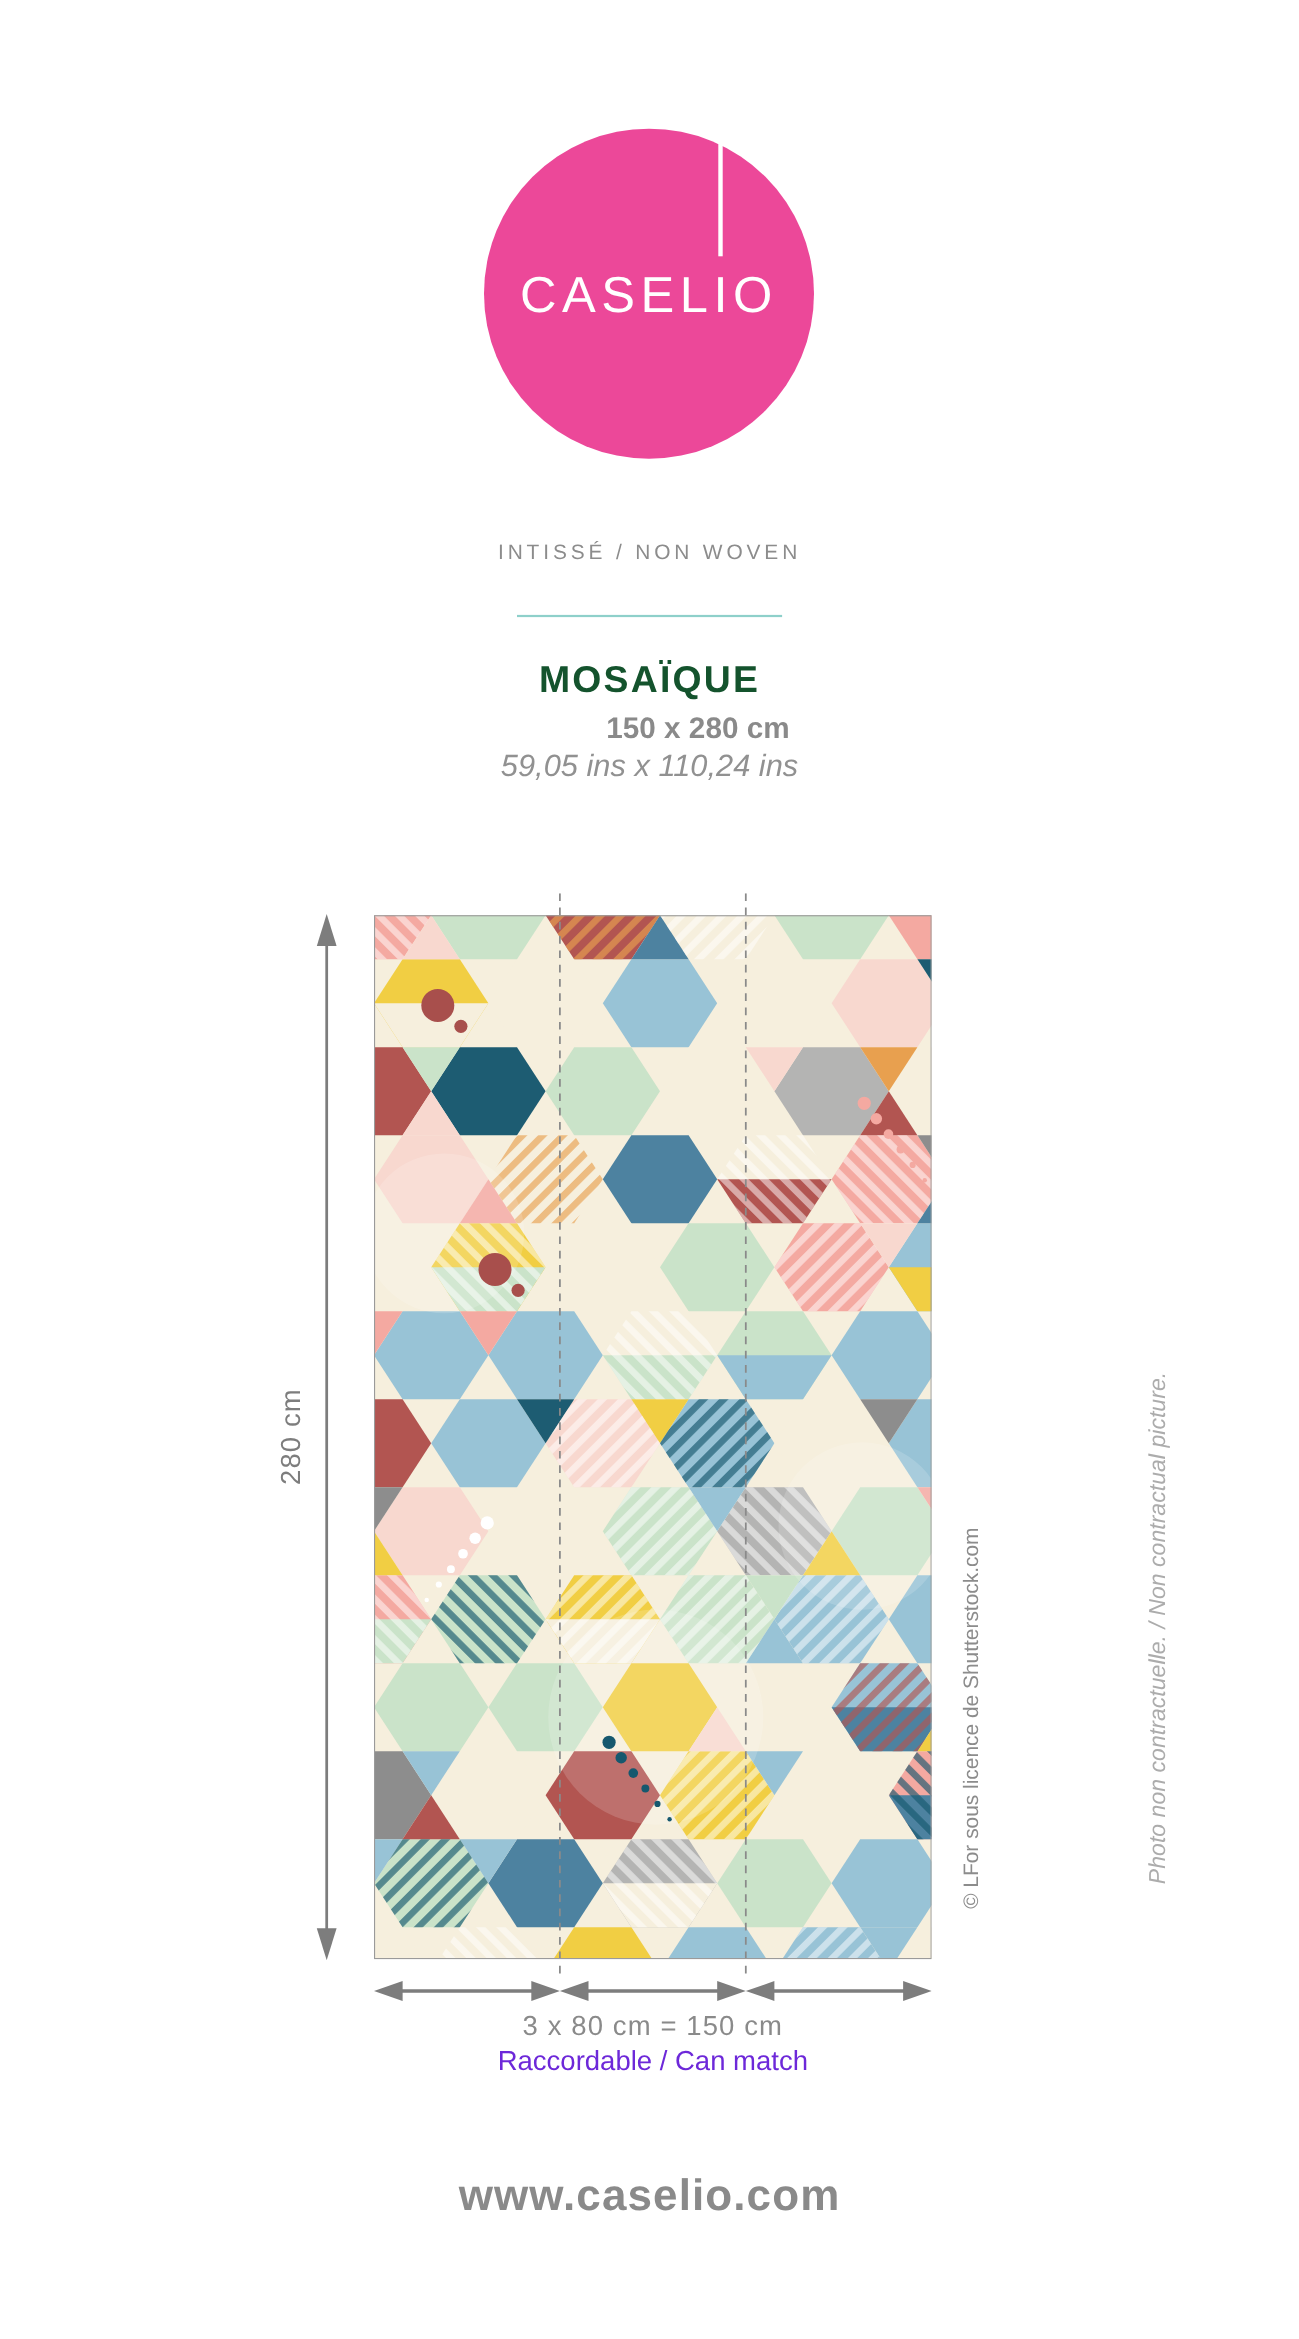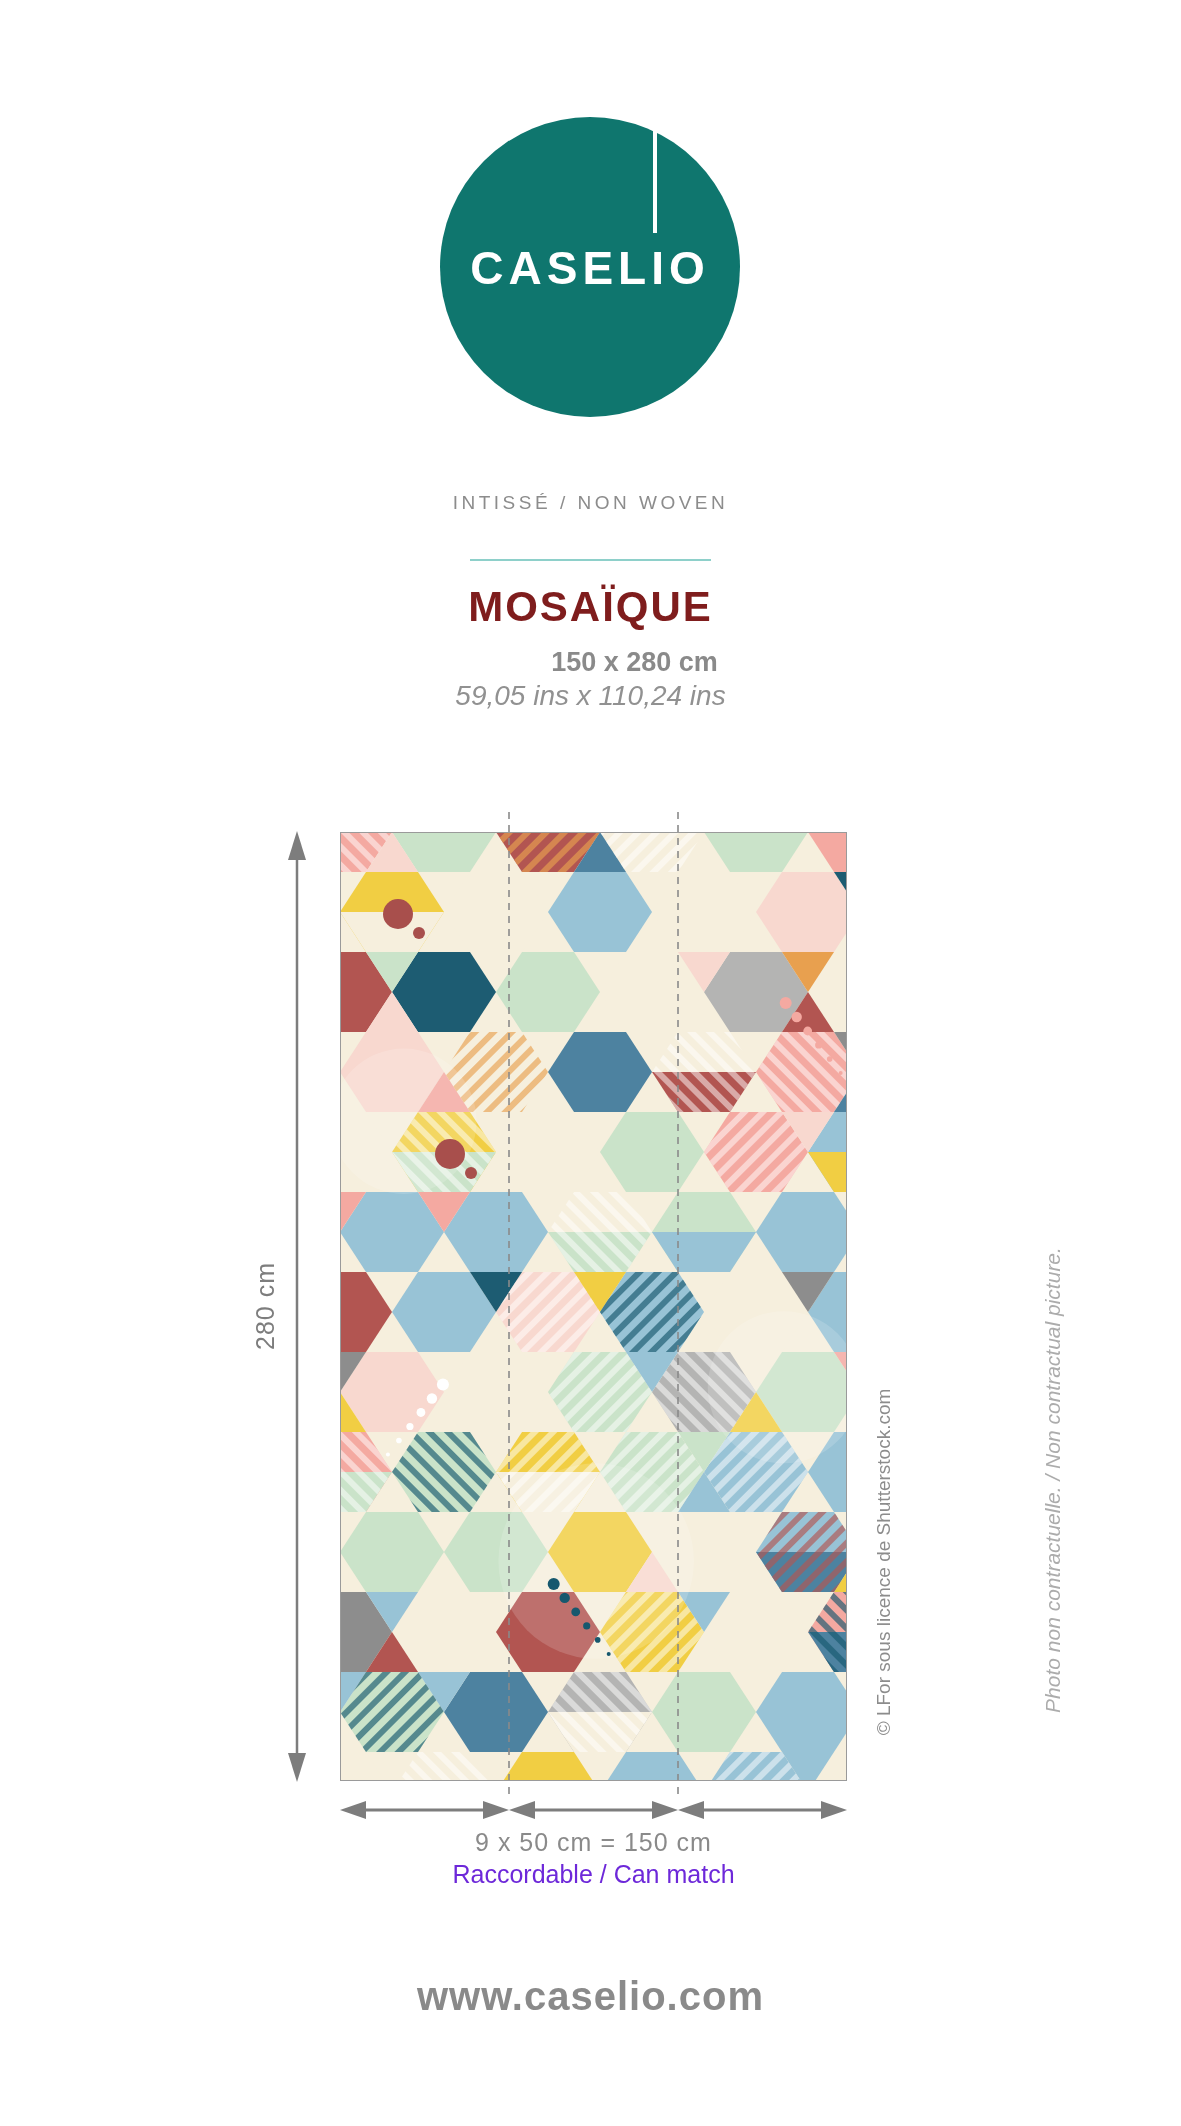--- a/index.html
+++ b/index.html
@@ -9,21 +9,21 @@
   .centered{left:0;width:100%;text-align:center;}
   .wl-center{left:340px;width:507px;text-align:center;}
 
   .logo-circle{left:440px;top:117px;width:300px;height:300px;border-radius:50%;background:#4db9ae;}
   .brand{position:absolute;left:0;width:100%;top:124px;text-align:center;
          font-size:46px;letter-spacing:5px;color:#ffffff;}
   .logo-stem{position:absolute;left:213px;top:14px;width:4px;height:102px;background:#ffffff;}
 
   .material{top:492px;font-size:19px;letter-spacing:3.5px;color:#8c8c8c;}
   .divider{left:470px;top:559px;width:241px;height:2px;background:#8ed0ca;}
-  .title{top:583px;font-size:42px;font-weight:bold;letter-spacing:2px;color:#7f1d1d;}
+  .title{top:599px;font-size:34px;font-weight:bold;letter-spacing:2px;color:#14532d;}
   .size-cm{top:647px;font-size:27px;font-weight:bold;color:#8a8a8a;margin-left:44px;}
   .size-ins{top:680px;font-size:28px;font-style:italic;color:#919191;}
   .ref{top:728px;font-size:38px;font-weight:bold;letter-spacing:1px;color:#8a8a8a;}
 
   .wp{left:340px;top:812px;}
   .harrow{left:284px;top:830px;}
   .hlabel{left:265px;top:1306px;transform:translate(-50%,-50%) rotate(-90deg);
           font-size:25px;color:#7d7d7d;white-space:nowrap;letter-spacing:1px;}
   .warrow{left:340px;top:1796px;}
   .wlabel{top:1828px;font-size:25px;color:#8a8a8a;letter-spacing:1px;}
@@ -32,21 +32,21 @@
           font-size:19px;color:#8c8c8c;white-space:nowrap;}
   .disclaimer{left:1053px;top:1480px;transform:translate(-50%,-50%) rotate(-90deg);
           font-size:21px;font-style:italic;color:#acacac;white-space:nowrap;}
   .website{top:1962px;font-size:40px;font-weight:bold;letter-spacing:1px;color:#8a8a8a;margin-top:12px;}
 </style>
 </head>
 <body>
 
 <div class="page">
 
-  <div class="abs logo-circle" style="background-color: #0f766e; font-weight: bold;">
+  <div class="abs logo-circle" style="background-color: #ec4899;">
     <div class="logo-stem"></div>
     <div class="brand">CASELIO</div>
   </div>
 
   <div class="abs centered material">INTISSÉ / NON WOVEN</div>
   <div class="abs divider" style="background-color: rgb(142, 208, 202);"></div>
   <div class="abs centered title">MOSAÏQUE</div>
   <div class="abs centered size-cm">150 x 280 cm</div>
   <div class="abs centered size-ins">59,05 ins x 110,24 ins</div>
 
@@ -281,20 +281,20 @@
     <line x1="24" y1="14" x2="145" y2="14" stroke="#7d7d7d" stroke-width="3"></line>
     <polygon points="0,14 26,5 26,23" fill="#7d7d7d"></polygon>
     <polygon points="169,14 143,5 143,23" fill="#7d7d7d"></polygon>
     <line x1="193" y1="14" x2="314" y2="14" stroke="#7d7d7d" stroke-width="3"></line>
     <polygon points="169,14 195,5 195,23" fill="#7d7d7d"></polygon>
     <polygon points="338,14 312,5 312,23" fill="#7d7d7d"></polygon>
     <line x1="362" y1="14" x2="483" y2="14" stroke="#7d7d7d" stroke-width="3"></line>
     <polygon points="338,14 364,5 364,23" fill="#7d7d7d"></polygon>
     <polygon points="507,14 481,5 481,23" fill="#7d7d7d"></polygon>
   </svg>
-  <div class="abs wl-center wlabel">9 x 50 cm = 150 cm</div>
+  <div class="abs wl-center wlabel">3 x 80 cm = 150 cm</div>
   <div class="abs wl-center mlabel">Raccordable / Can match</div>
 
   <div class="abs credit">© LFor sous licence de Shutterstock.com</div>
   <div class="abs disclaimer">Photo non contractuelle. / Non contractual picture.</div>
 
   <div class="abs centered website">www.caselio.com</div>
 </div>
 
 </body></html>

